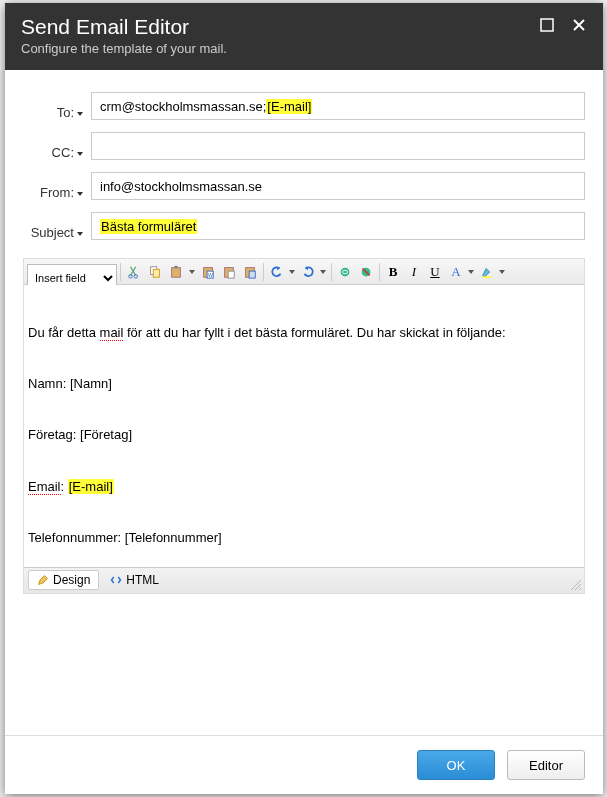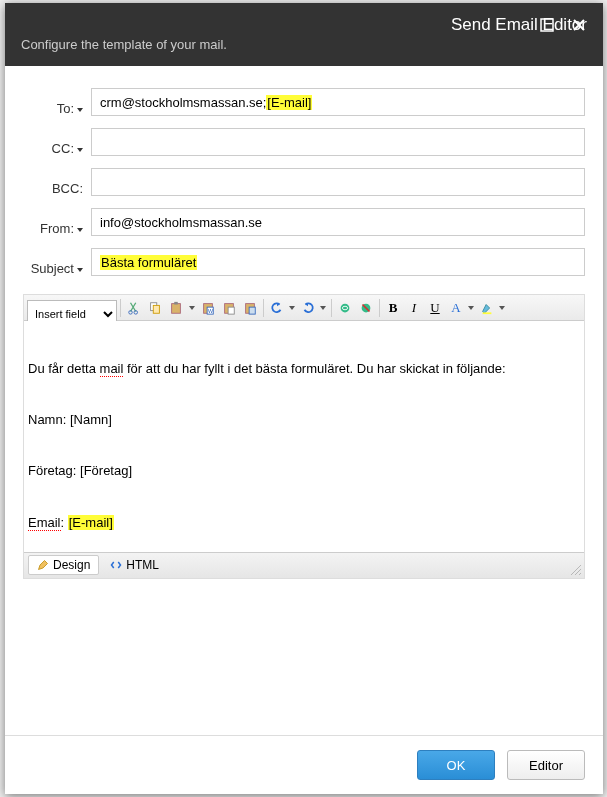--- a/index.html
+++ b/index.html
@@ -21,24 +21,23 @@
       display: flex;
       flex-direction: column;
     }
     .titlebar {
       background: #333;
       color: #fff;
       padding: 12px 16px 14px 16px;
       position: relative;
     }
     .titlebar h1 {
-      font-size: 17px;
+      font-size: 21px;
       font-weight: 400;
       margin-bottom: 2px;
-      text-align: right;
     }
     .titlebar .subtitle {
       font-size: 13px;
       color: #ccc;
       font-weight: 300;
     }
     .titlebar .window-controls {
       position: absolute;
       top: 12px; right: 14px;
       display: flex;
@@ -249,24 +248,20 @@
   <div class="form-area">
     <div class="form-row">
       <label class="label-with-arrow">To:</label>
       <div class="field">
         <span>crm@stockholmsmassan.se;</span>
           <span class="hl">[E-mail]</span>
       </div>
     </div>
     <div class="form-row">
       <label class="label-with-arrow">CC:</label>
-      <div class="field"></div>
-    </div>
-    <div class="form-row">
-      <label>BCC:</label>
       <div class="field"></div>
     </div>
     <div class="form-row">
       <label class="label-with-arrow">From:</label>
       <div class="field">info@stockholmsmassan.se</div>
     </div>
     <div class="form-row">
       <label class="label-with-arrow">Subject</label>
       <div class="field">
         <span class="hl">Bästa formuläret</span>
@@ -382,20 +377,21 @@
 
     <div class="editor-body">
       <p>
         <span>Du får detta </span><span class="red-under">mail</span><span> för att du har fyllt i det bästa formuläret. Du har skickat in följande:</span>
       </p>
       <p>Namn: [Namn]</p>
       <p>Företag: [Företag]</p>
       <p>
         <span class="red-under">Email</span><span>: </span><span class="hl">[E-mail]</span>
       </p>
+      <p>Telefonnummer: [Telefonnummer]</p>
     </div>
 
     <div class="editor-footer">
       <span class="mode-tab">
         <svg width="12" height="12" viewBox="0 0 16 16">
             <path d="M2 14 L4 8 L10 2 L14 6 L8 12 Z" fill="#f0c060" stroke="#b80"></path>
           </svg>
         <span>Design</span>
       </span>
       <span class="mode-tab inactive">

